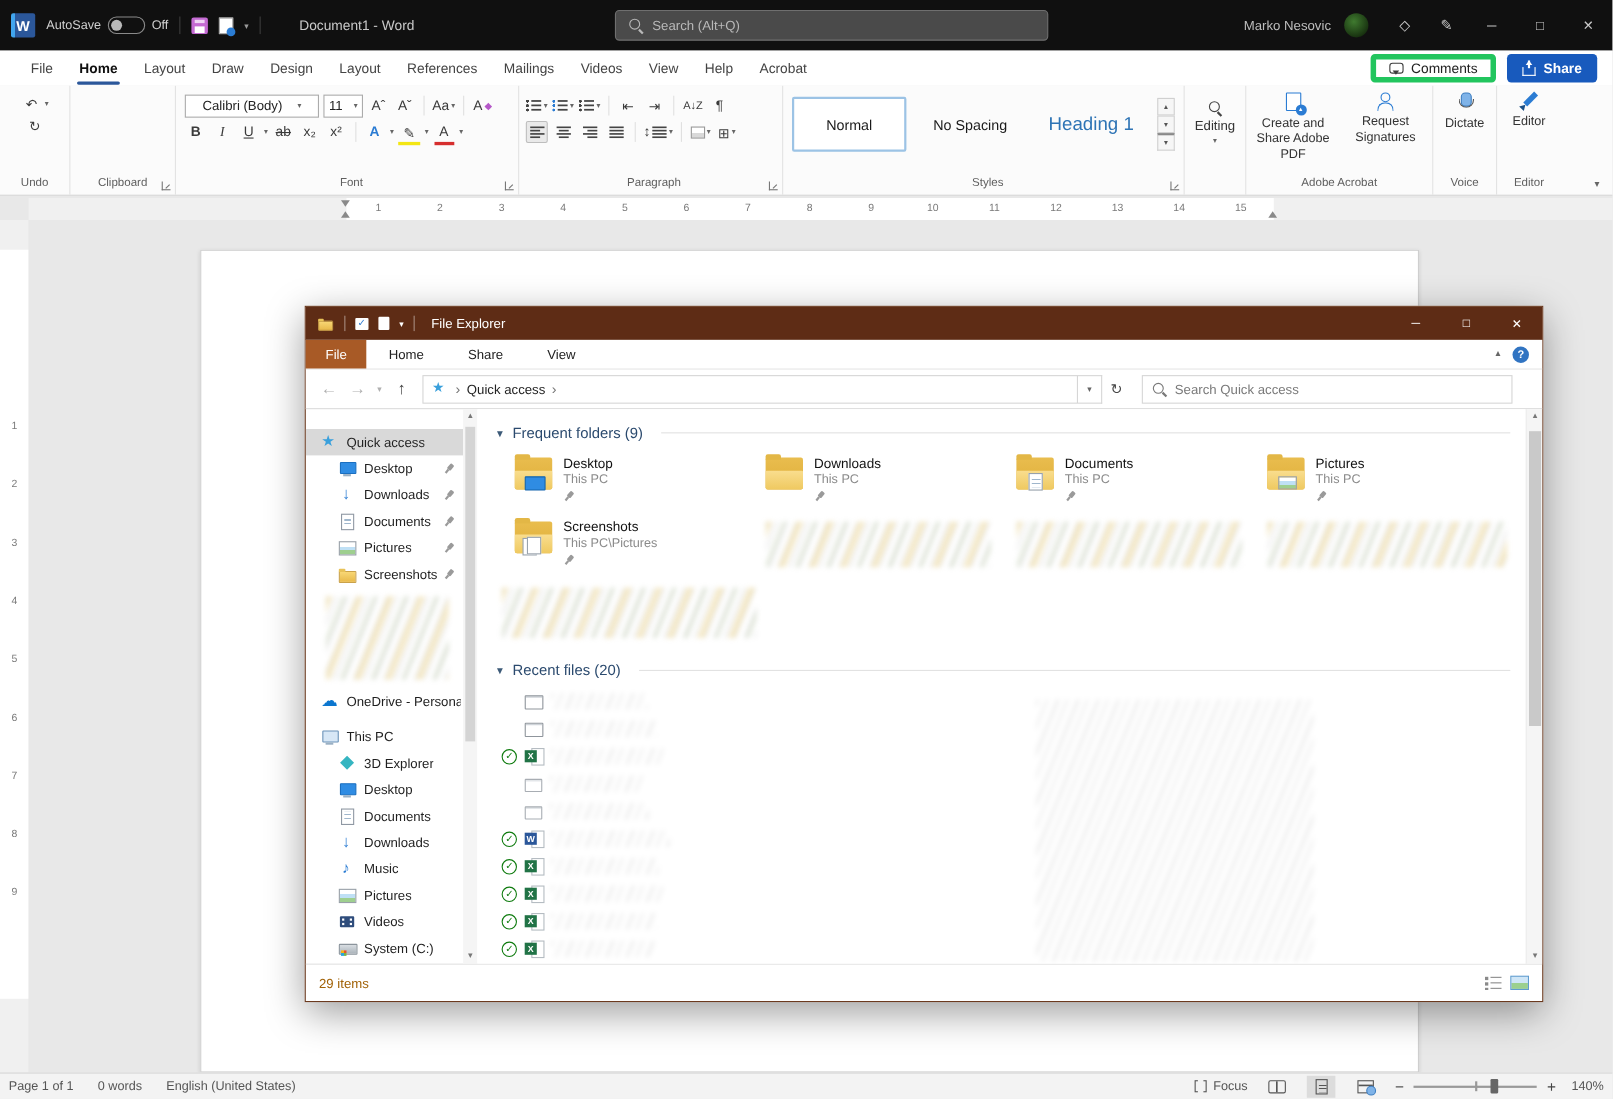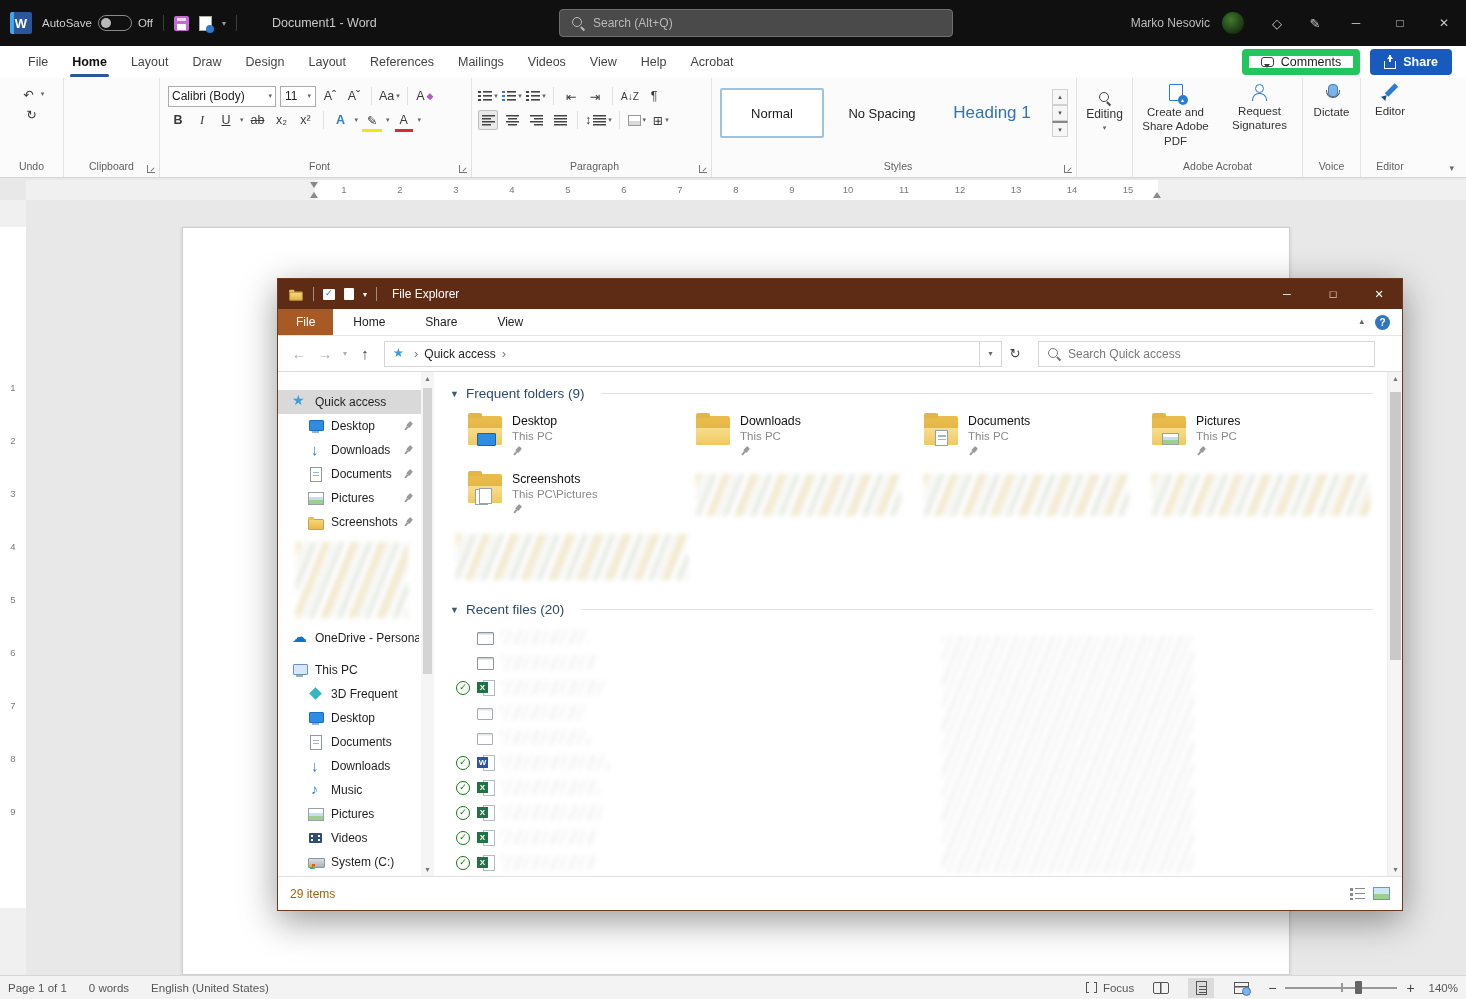--- a/index.html
+++ b/index.html
@@ -35,21 +35,21 @@
   .mag::before{content:"";position:absolute;left:0;top:0;width:8px;height:8px;border:1.5px solid currentColor;border-radius:50%}
   .mag::after{content:"";position:absolute;left:8.5px;top:8.5px;width:4.5px;height:1.6px;background:currentColor;transform:rotate(45deg);transform-origin:left center}
 
   
   .w-tabsrow{position:absolute;left:0;top:46px;width:1466px;height:32px;background:#fff;display:flex;align-items:center}
   .tabs{display:flex;align-items:center;padding-left:16px}
   .tab{padding:0 12px;height:32px;display:flex;align-items:center;font-size:12.5px;color:#444;position:relative}
   .tab.active{color:#0f0f0f;font-weight:bold}
   .tab.active::after{content:"";position:absolute;left:10px;right:10px;bottom:1px;height:3px;border-radius:2px;background:var(--word-blue)}
   .tab-actions{margin-left:auto;display:flex;gap:10px;padding-right:14px}
-  .btn-comments{height:26px;border:7px solid #22c55e;border-radius:4px;background:#fff;display:flex;align-items:center;gap:7px;padding:0 12px;font-size:12.5px;color:#222}
+  .btn-comments{height:26px;border:5px solid #22c55e;border-radius:4px;background:#fff;display:flex;align-items:center;gap:7px;padding:0 12px;font-size:12.5px;color:#222}
   .bub{width:13px;height:10px;border:1.5px solid #3c3c3c;border-radius:3px;position:relative}
   .bub::after{content:"";position:absolute;left:2px;bottom:-5px;border:3px solid transparent;border-top:4px solid #3c3c3c}
   .btn-share{height:26px;border-radius:4px;background:var(--accent);color:#fff;display:flex;align-items:center;gap:7px;padding:0 14px;font-size:12.5px;font-weight:bold}
   .shr{width:12px;height:8px;border:1.5px solid #fff;border-top:none;position:relative;margin-top:6px}
   .shr::before{content:"";position:absolute;left:4px;top:-6px;width:1.6px;height:7px;background:#fff}
   .shr::after{content:"";position:absolute;left:1.6px;top:-9px;border:3.2px solid transparent;border-bottom:4px solid #fff}
 
   
   .ribbon{position:absolute;left:0;top:78px;width:1466px;height:100px;background:#fbfbfb;border-bottom:1px solid #d5d5d5;display:flex}
   .rgroup{position:relative;border-right:1px solid #e3e3e3;display:flex;flex-direction:column;padding-top:6px}
@@ -70,21 +70,21 @@
   .cut{width:12px;height:12px;position:relative}
   .cut::before,.cut::after{content:"";position:absolute;left:5.5px;top:0;width:1.6px;height:11px;background:#555}
   .cut::before{transform:rotate(32deg)}.cut::after{transform:rotate(-32deg)}
   .copy{width:9px;height:11px;border:1.2px solid #555;background:#fff;position:relative;margin-left:4px}
   .copy::before{content:"";position:absolute;left:-5px;top:-5px;width:9px;height:11px;border:1.2px solid #555;z-index:-1}
   .fp{width:13px;height:13px;position:relative}
   .fp::before{content:"";position:absolute;left:0;top:6px;width:13px;height:4px;background:#e8a33d;border:1px solid #b97f28;border-radius:1px}
   .fp::after{content:"";position:absolute;left:4px;top:0;width:5px;height:6px;background:#8a8f98}
   .g-font{width:312px;padding-left:8px}
   .fontrow{display:flex;align-items:center;gap:4px;height:24px}
-  .fname{width:108px;height:21px;border:1px solid #ababab;background:#fff;display:flex;align-items:center;justify-content:space-between;padding:0 3px;font-size:12px}
+  .fname{width:122px;height:21px;border:1px solid #ababab;background:#fff;display:flex;align-items:center;justify-content:space-between;padding:0 15px;font-size:12px}
   .fsize{width:36px;height:21px;border:1px solid #ababab;background:#fff;display:flex;align-items:center;justify-content:space-between;padding:0 4px;font-size:12px}
   .b{font-weight:bold}.i{font-style:italic;font-family:"Liberation Serif",serif}.u{text-decoration:underline}.strike{text-decoration:line-through}
   .fx-blue{color:var(--ribbon-icon-blue);font-weight:bold}
   .underbar-y{position:relative}.underbar-y::after{content:"";position:absolute;left:0;right:0;bottom:-2px;height:3.5px;background:#f3e613}
   .underbar-r{position:relative}.underbar-r::after{content:"";position:absolute;left:1px;right:1px;bottom:-2px;height:3.5px;background:#d62e2e}
   .vsep{width:1px;height:18px;background:#e0e0e0;margin:0 3px}
   .g-para{width:240px;padding-left:6px}
   .ilist{width:14px;height:12px;background-repeat:no-repeat;background-image:
     radial-gradient(circle at 1.5px 2px,#444 1.2px,transparent 1.5px),
     radial-gradient(circle at 1.5px 6px,#444 1.2px,transparent 1.5px),
@@ -691,21 +691,21 @@
         <span class="lbl">OneDrive - Personal</span>
       </div>
       <div class="srow root" style="margin-top:8px">
         <span class="ic ic-pc"></span>
         <span class="lbl">This PC</span>
       </div>
       <div>
 
           <div class="srow">
             <span class="ic ic-cube"></span>
-            <span class="lbl">3D Frequent</span>
+            <span class="lbl">3D Explorer</span>
           </div>
 
           <div class="srow">
             <span class="ic ic-desktop"></span>
             <span class="lbl">Desktop</span>
           </div>
 
           <div class="srow">
             <span class="ic ic-document"></span>
             <span class="lbl">Documents</span>

